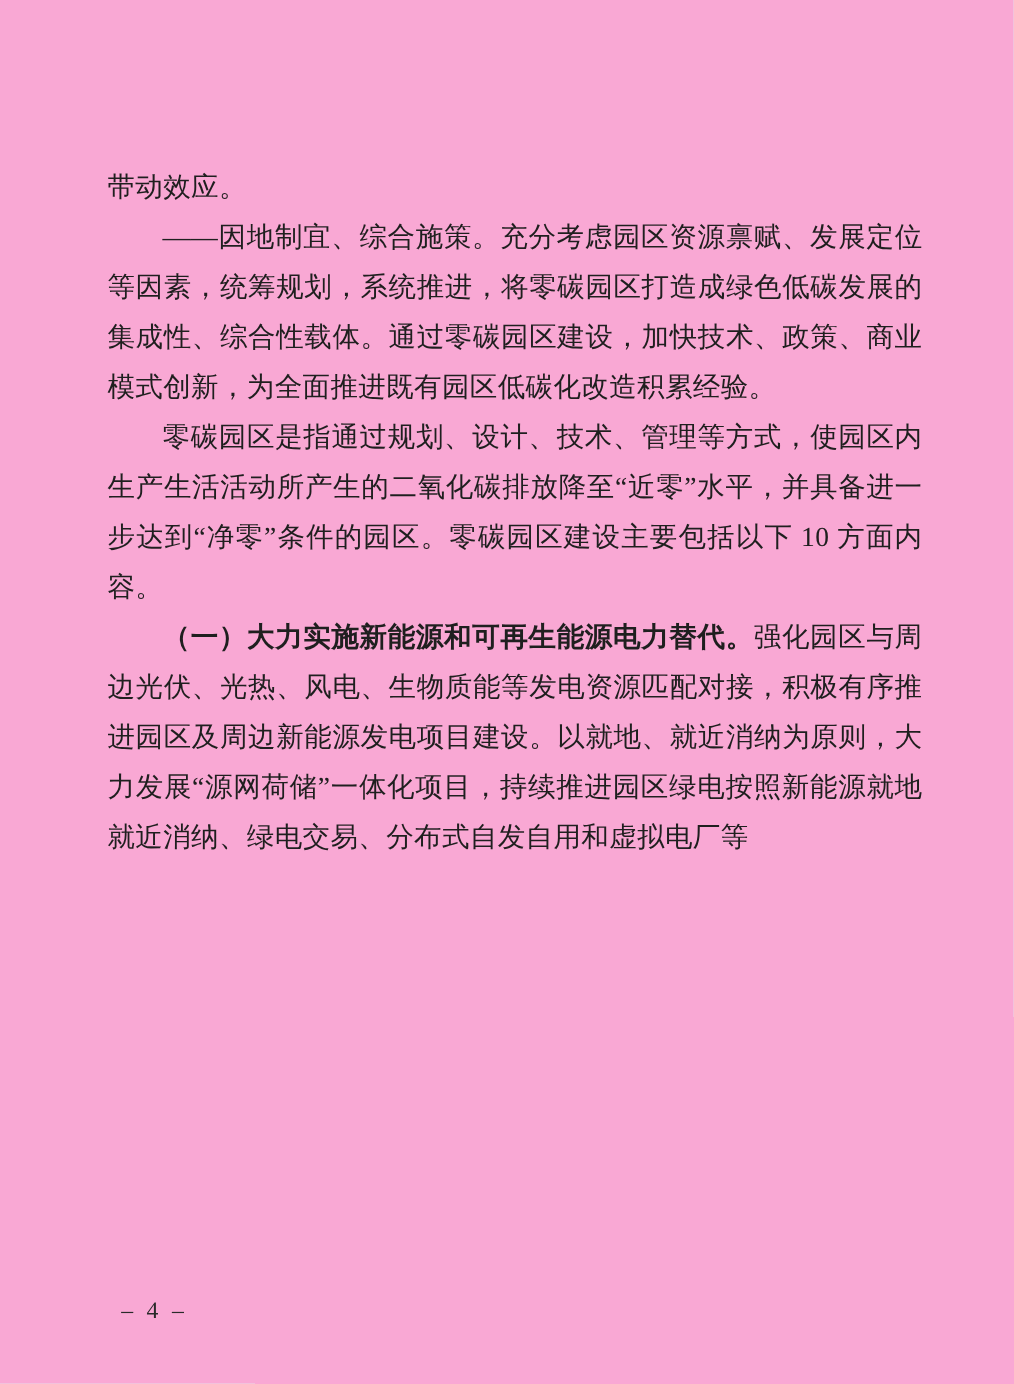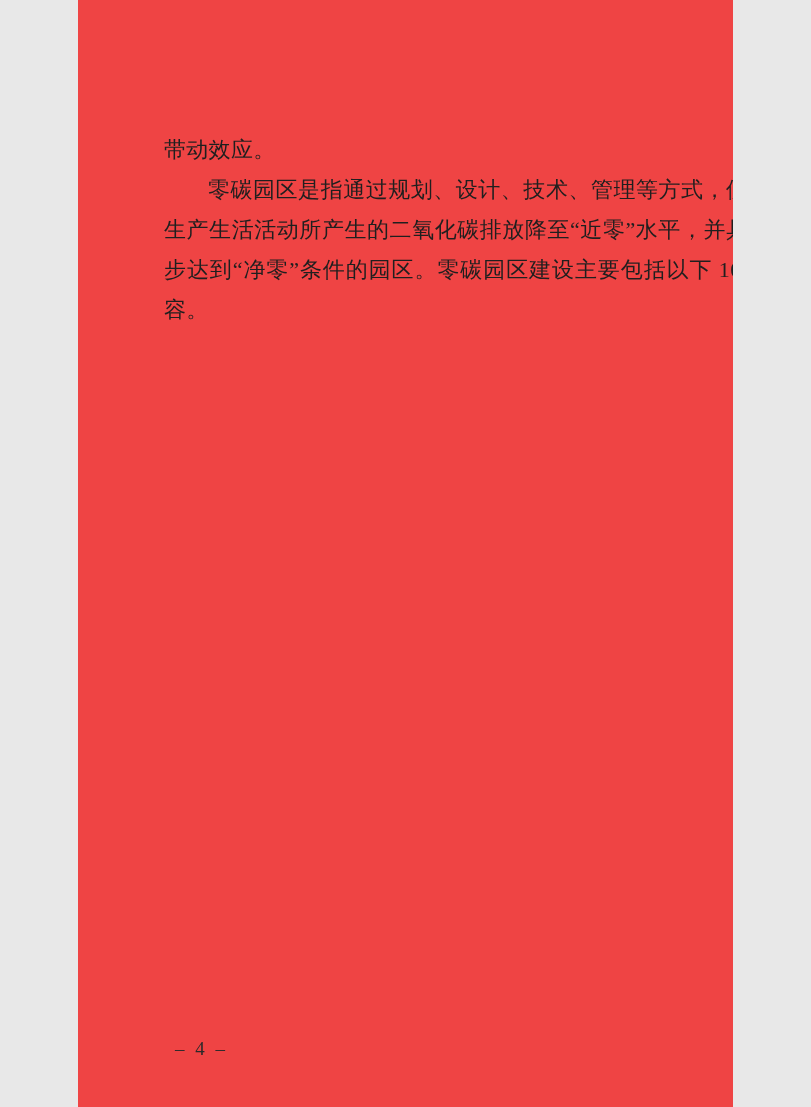--- a/index.html
+++ b/index.html
@@ -2,24 +2,24 @@
 <html><head>
 <meta charset="utf-8">
 <style>
   html, body {
     margin: 0;
     padding: 0;
     background: #e8e8e8;
   }
   .page {
     position: relative;
-    width: 655px;
+    width: 811px;
     height: 1107px;
     margin: 0 auto;
-    background: #ef4444;
+    background: #f9a8d4;
     overflow: hidden;
     color: #1f1f1f;
     font-family: "Liberation Serif", "DejaVu Serif", serif;
   }
   .content {
     position: absolute;
     left: 86px;
     top: 130px;
     width: 652px;
     font-size: 22px;
@@ -58,22 +58,24 @@
   }
 </style>
 </head>
 <body>
 
 <div class="page">
   <div class="content">
 
     <p class="no-indent">带动效应。</p>
 
+    <p><span class="lead-plain">——因地制宜、综合施策。</span><span>充分考虑园区资源禀赋、发展定位等因素，统筹规划，系统推进，将零碳园区打造成绿色低碳发展的集成性、综合性载体。通过零碳园区建设，加快技术、政策、商业模式创新，为全面推进既有园区低碳化改造积累经验。</span></p>
 
 
 
     <p>零碳园区是指通过规划、设计、技术、管理等方式，使园区内生产生活活动所产生的二氧化碳排放降至“近零”水平，并具备进一步达到“净零”条件的园区。零碳园区建设主要包括以下 10 方面内容。</p>
 
+    <p><span class="lead-bold">（一）大力实施新能源和可再生能源电力替代。</span><span>强化园区与周边光伏、光热、风电、生物质能等发电资源匹配对接，积极有序推进园区及周边新能源发电项目建设。以就地、就近消纳为原则，大力发展“源网荷储”一体化项目，持续推进园区绿电按照新能源就地就近消纳、绿电交易、分布式自发自用和虚拟电厂等</span></p>
 
   </div>
 
   <div class="footer">– 4 –</div>
 </div>
 
 </body></html>

